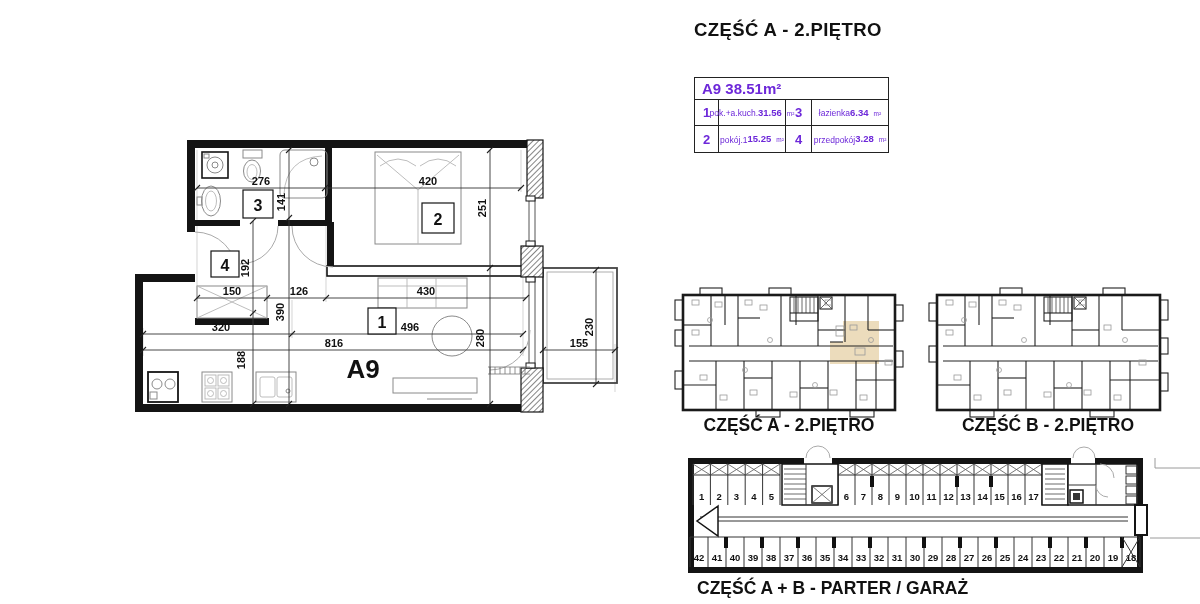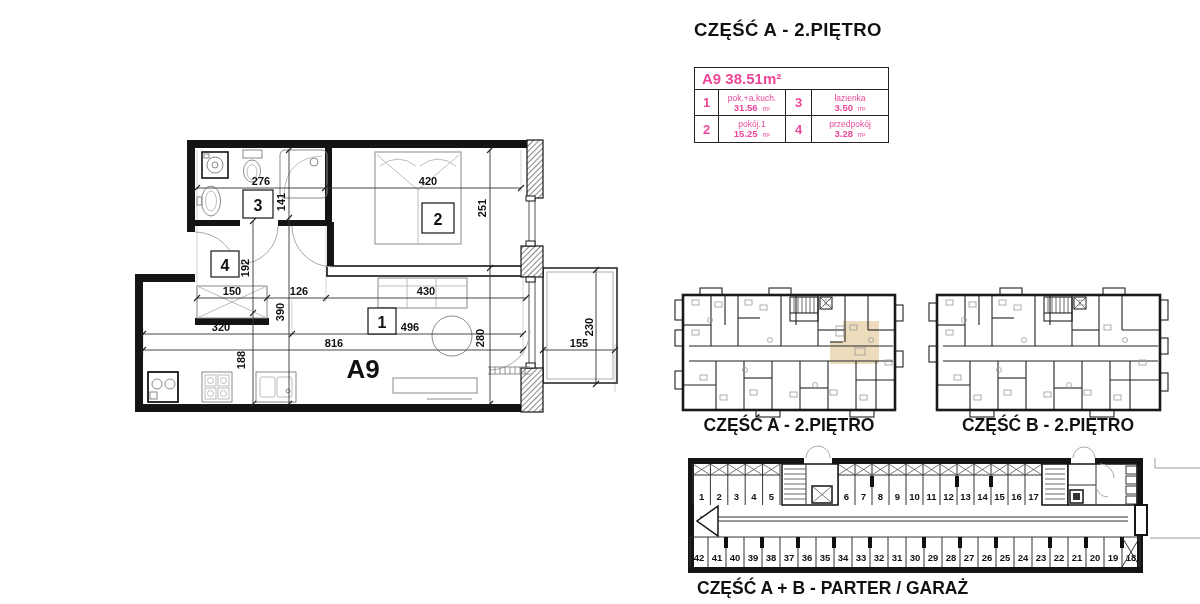--- a/index.html
+++ b/index.html
@@ -1,24 +1,24 @@
 <!DOCTYPE html>
 <html><head>
 <meta charset="utf-8">
 <style>
   html,body{margin:0;padding:0;background:#fff}
   .canvas{position:relative;width:1200px;height:604px;background:#fff;overflow:hidden;font-family:"Liberation Sans",sans-serif}
   .canvas svg{position:absolute;left:0;top:0}
   .page-title{position:absolute;left:694px;top:19px;font:700 18.5px "Liberation Sans",sans-serif;color:#111;letter-spacing:.4px}
-  .info-table{position:absolute;left:694px;top:67px;width:193px;border:1.5px solid #222;background:#fff;color:#ec4899}
+  .info-table{position:absolute;left:694px;top:77px;width:193px;border:1.5px solid #222;background:#fff;color:#6d28d9}
   .tbl-title{height:21px;line-height:22px;padding-left:7px;font-size:15px;font-weight:700;border-bottom:1.5px solid #222}
   .tbl-grid{display:grid;grid-template-columns:24px 67px 26px 76px}
   .cell{display:flex;align-items:center;justify-content:center;height:26px;box-sizing:border-box}
   .num{font-size:13px;font-weight:700}
-  .name{flex-direction:column;line-height:10px;padding-top:1px}
+  .name{flex-direction:row;line-height:10px;padding-top:1px}
   .b-r{border-right:1px solid #222}
   .b-b{border-bottom:1px solid #222}
   .rname{font-size:8.5px}
   .rarea{font-size:9.5px;font-weight:700}
   .runit{font-size:6.5px;font-weight:400;margin-left:5px}
   
   .wall{fill:#141414}
   .dimline{stroke:#333;stroke-width:.9;fill:none}
   .tick{stroke:#222;stroke-width:1.1}
   .wit{stroke:#c2c2c2;stroke-width:.7}
@@ -662,21 +662,21 @@
   <div class="tbl-title">A9 38.51m²</div>
   <div class="tbl-grid">
     <div class="cell num b-r b-b">1</div>
     <div class="cell name b-r b-b">
       <span class="rname">pok.+a.kuch.</span>
       <span class="rarea"><span>31.56</span><span class="runit">m²</span></span>
     </div>
     <div class="cell num b-r b-b">3</div>
     <div class="cell name b-b">
       <span class="rname">łazienka</span>
-      <span class="rarea"><span>3.50</span><span class="runit">m²</span></span>
+      <span class="rarea"><span>6.34</span><span class="runit">m²</span></span>
     </div>
     <div class="cell num b-r">2</div>
     <div class="cell name b-r">
       <span class="rname">pokój.1</span>
       <span class="rarea"><span>15.25</span><span class="runit">m²</span></span>
     </div>
     <div class="cell num b-r">4</div>
     <div class="cell name">
       <span class="rname">przedpokój</span>
       <span class="rarea"><span>3.28</span><span class="runit">m²</span></span>

